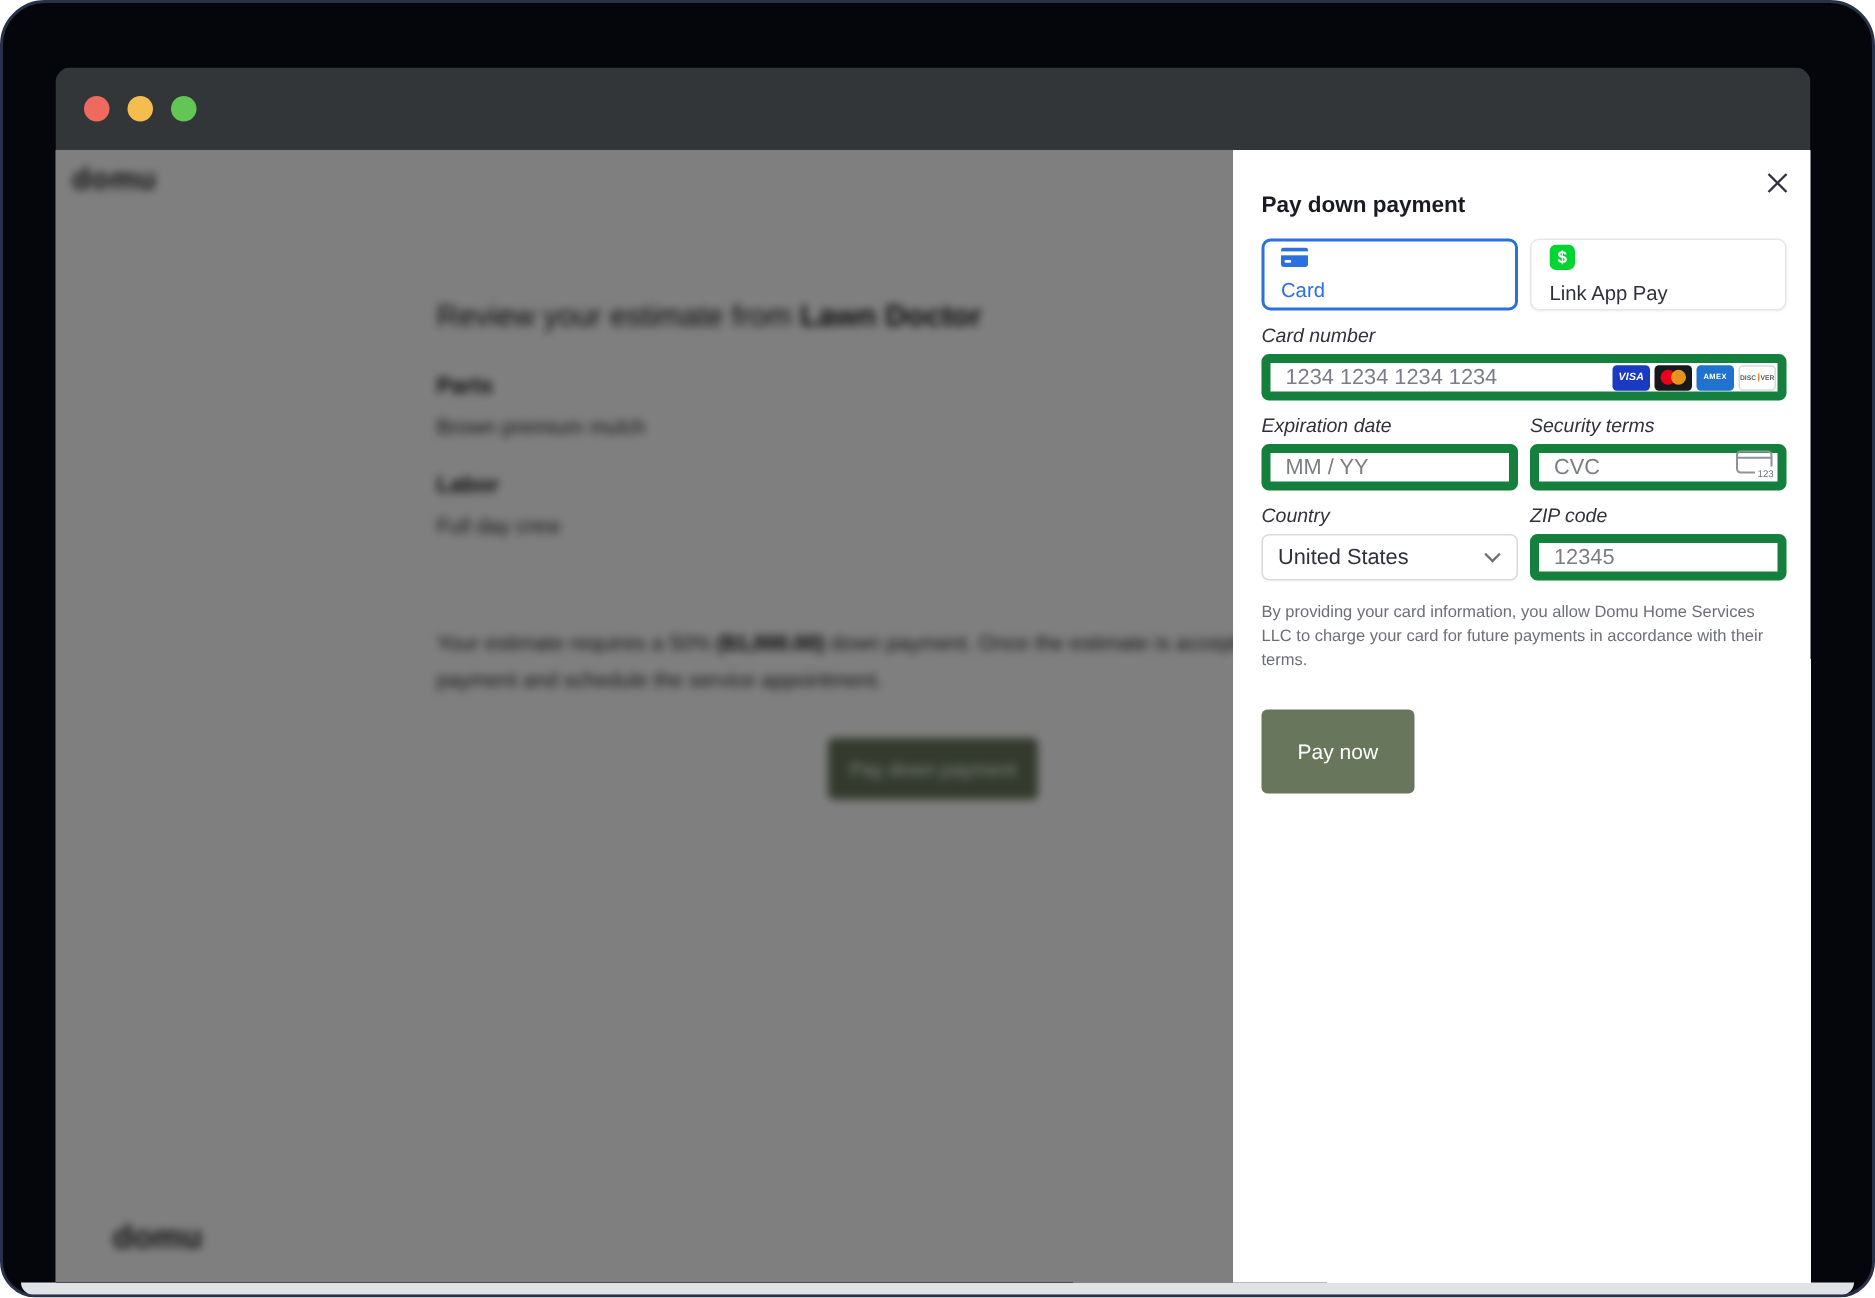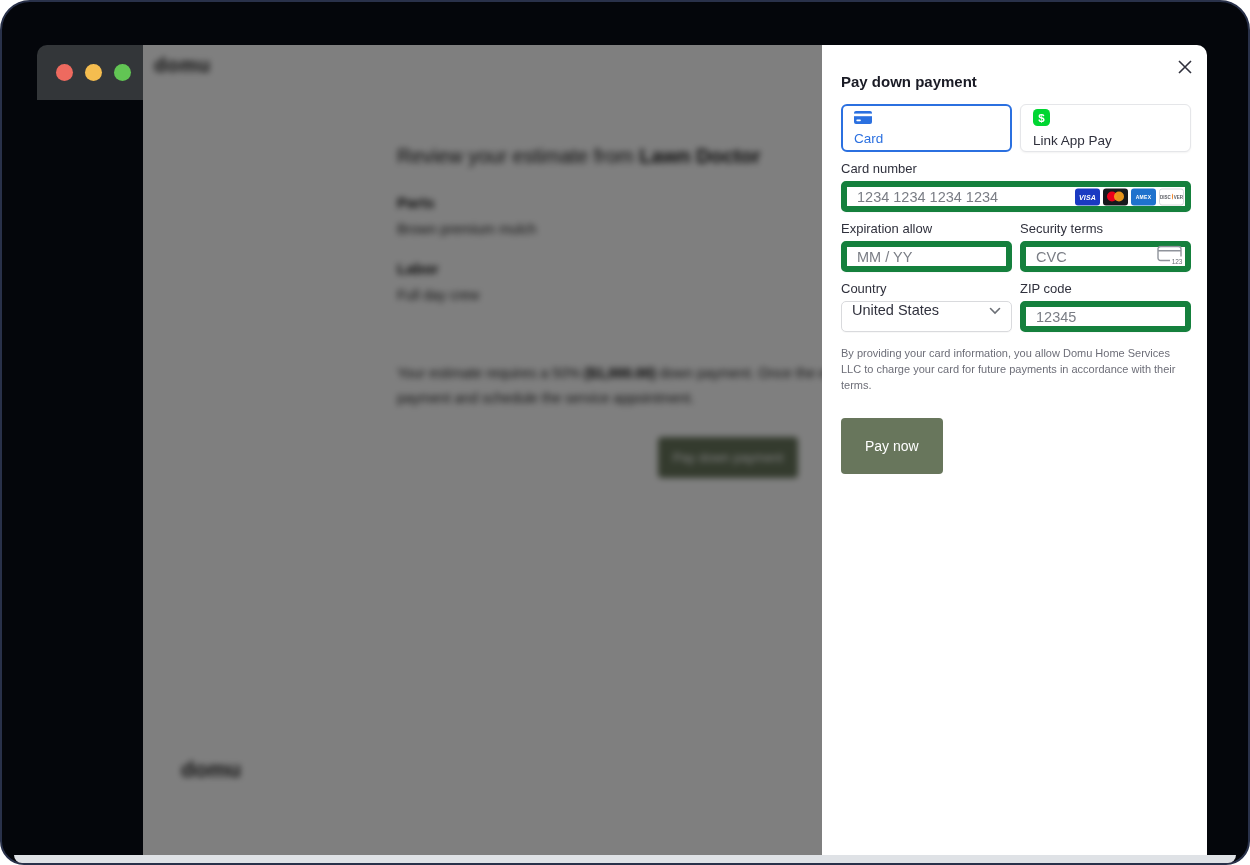--- a/index.html
+++ b/index.html
@@ -6,21 +6,21 @@
   .stage { position:relative; width:1250px; height:865px; overflow:hidden; }
 
   
   .device { position:absolute; inset:0; background:#04060b; border:2px solid #29314a;
             border-radius:30px 30px 24px 24px; box-sizing:border-box; }
   .device-rim { position:absolute; left:14px; right:14px; bottom:2px; height:8px;
                 background:#dfe2e6; border-radius:0 0 18px 18px; }
 
   
   .window { position:absolute; left:37px; top:45px; width:1170px; height:810px;
-            display:flex; flex-direction:row; border-radius:10px 10px 0 0; overflow:hidden; }
+            display:flex; flex-direction:column; border-radius:10px 10px 0 0; overflow:hidden; }
   .titlebar { height:55px; background:#333639; flex:0 0 auto; display:flex; align-items:center; padding-left:19px; }
   .tl { width:17px; height:17px; border-radius:50%; margin-right:12px; }
   .tl.red { background:#ee6a5f; } .tl.yellow { background:#f5bd4f; } .tl.green { background:#62c554; }
 
   .page { flex:1; display:flex; min-height:0; }
 
   
   .backdrop { position:relative; flex:1; background:#ffffff; overflow:hidden; }
   .bd-blur { position:absolute; inset:0; filter:blur(3px); }
   .bd-dim  { position:absolute; inset:0; background:rgba(0,0,0,0.5); }
@@ -46,21 +46,21 @@
   .pm-tab { flex:1; height:48px; box-sizing:border-box; border-radius:6px; background:#fff;
             display:flex; flex-direction:column; justify-content:center; gap:3px; padding:0 12px;
             border:1px solid #e5e6e9; box-shadow:0 1px 2px rgba(0,0,0,.05); cursor:pointer; }
   .pm-tab.selected { border:2px solid #2b70e0; padding:0 11px; box-shadow:none; }
   .pm-tab .tab-label { font-size:13.5px; font-weight:500; color:#30313d; }
   .pm-tab.selected .tab-label { color:#2b70e0; }
 
   .link-row { display:flex; align-items:center; gap:8px; margin-top:21px; cursor:pointer; }
   .link-row .link-text { font-size:13.5px; font-weight:600; color:#2b70e0; }
 
-  .field-label { font-size:13px; color:#30313d; margin-top:9px; margin-bottom:5px; }
+  .field-label { font-size:13px; color:#30313d; margin-top:9px; margin-bottom:5px;font-style:italic; }
   .txt-input { width:100%; height:31px; box-sizing:border-box; border:6px solid #15803d; border-radius:5px;
                padding:0 10px; font-size:14.5px; font-family:inherit; color:#30313d; background:#fff;
                box-shadow:0 1px 1px rgba(0,0,0,.03); }
   .txt-input::placeholder { color:#7a7d85; opacity:1; }
 
   .card-number-wrap { position:relative; }
   .card-number-wrap .txt-input { padding-right:122px; }
   .brand-badges { position:absolute; right:7px; top:50%; transform:translateY(-50%); display:flex; gap:3px; }
   .badge { width:25px; height:17px; border-radius:3px; display:flex; align-items:center; justify-content:center;
            box-sizing:border-box; overflow:hidden; }
@@ -74,21 +74,21 @@
   .badge.discover .dot { width:6px; height:6px; border-radius:50%; background:#f48120; }
 
   .two-col { display:flex; gap:8px; }
   .two-col > div { flex:1; min-width:0; }
 
   .cvc-wrap { position:relative; }
   .cvc-wrap .txt-input { padding-right:40px; }
   .cvc-icon { position:absolute; right:8px; top:50%; transform:translateY(-50%); }
 
   .select-box { position:relative; height:31px; box-sizing:border-box; border:1px solid #d9dadd; border-radius:5px;
-                background:#fff; display:flex; align-items:flex-start; padding:0 10px; font-size:14.5px; color:#30313d;
+                background:#fff; display:flex; align-items:center; padding:0 10px; font-size:14.5px; color:#30313d;
                 cursor:pointer; box-shadow:0 1px 1px rgba(0,0,0,.03); }
   .select-box .chev { position:absolute; right:10px; }
 
   .disclaimer { margin-top:14px; font-size:11px; line-height:1.45; color:#6d6e78; }
 
   .pay-now-btn { margin-top:13px; min-width:95px; height:56px; padding:0 24px; background:#68765c; color:#fff;
                  border:none; border-radius:4px; font-size:14px; font-family:inherit; cursor:pointer; }
 </style>
 </head>
 <body>
@@ -172,21 +172,21 @@
             <span class="badge discover">
                 <span>DISC</span>
                 <span class="dot"></span>
                 <span>VER</span>
               </span>
           </div>
         </div>
 
         <div class="two-col">
           <div>
-            <div class="field-label">Expiration allow</div>
+            <div class="field-label">Expiration date</div>
             <input class="txt-input" type="text" placeholder="MM / YY" style="">
           </div>
           <div>
             <div class="field-label">Security terms</div>
             <div class="cvc-wrap">
               <input class="txt-input" type="text" placeholder="CVC" style="">
               <span class="cvc-icon">
                 <svg width="26" height="19" viewBox="0 0 26 19">
                     <rect x="1" y="1" width="23" height="14" rx="2.5" fill="none" stroke="#8f939b" stroke-width="1.4"></rect>
                     <path d="M1 5.2 H24" stroke="#8f939b" stroke-width="1.4"></path>

